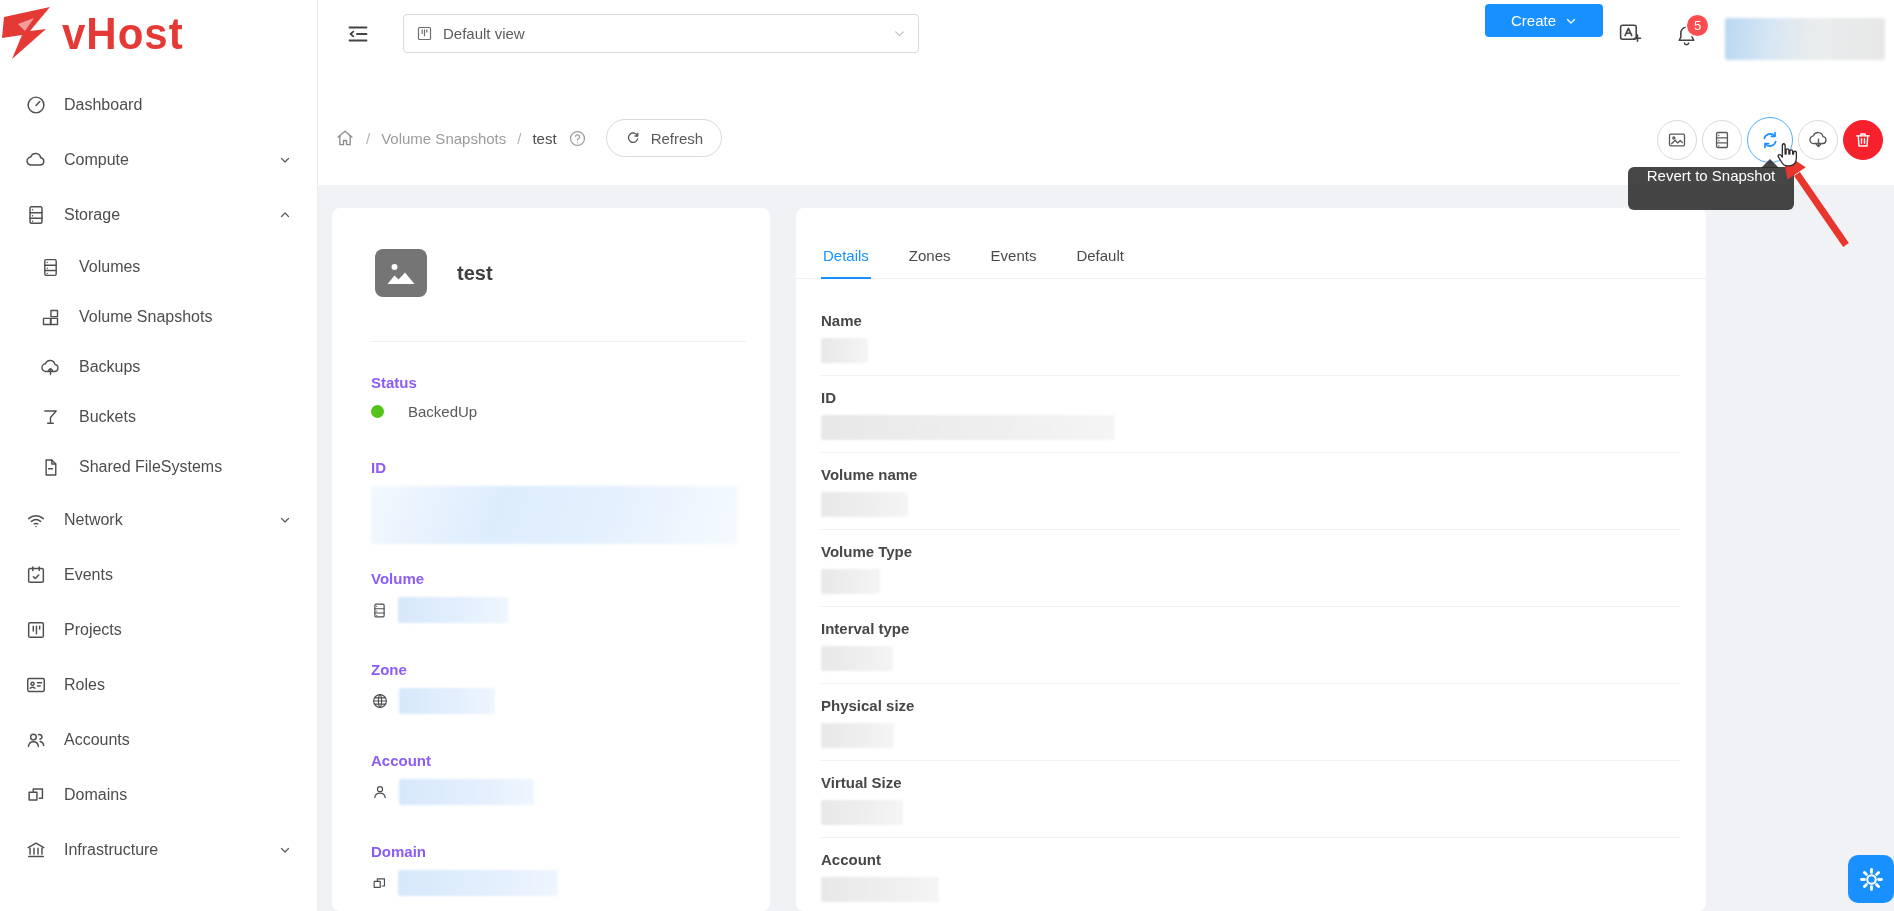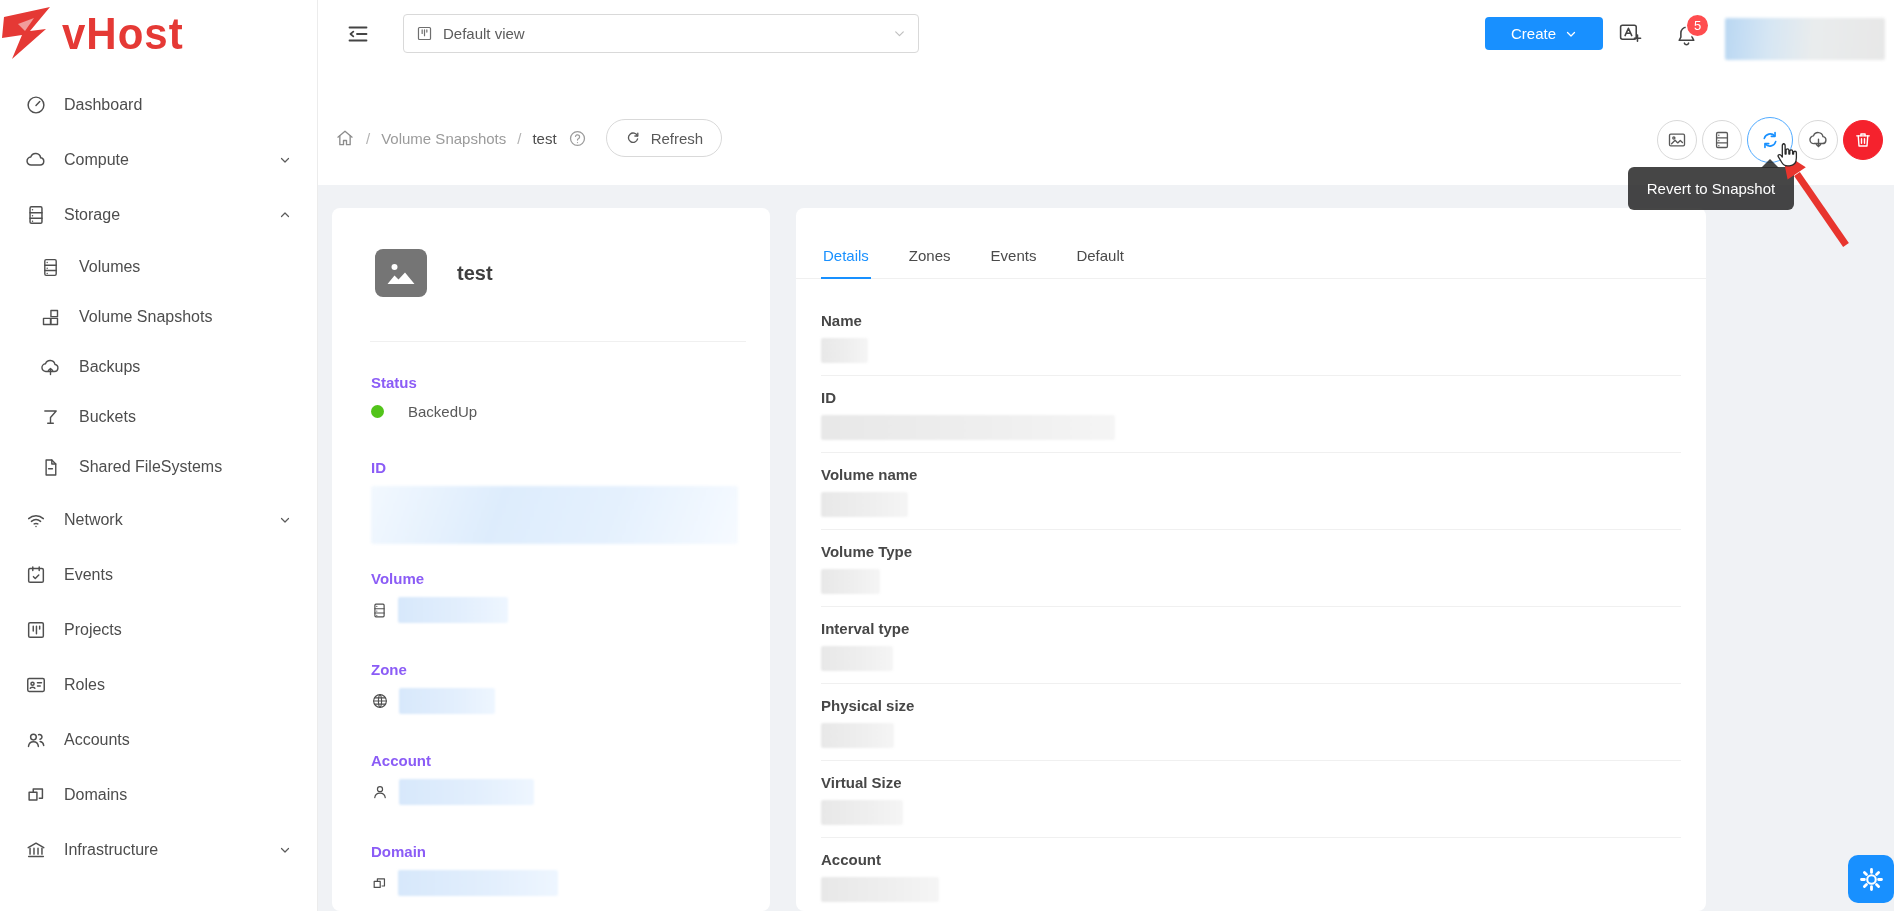--- a/index.html
+++ b/index.html
@@ -14,21 +14,21 @@
   .mi { display:flex; align-items:center; height:55px; padding:0 26px 0 25px; color:#4d4d4d; font-size:16px; cursor:pointer; }
   .mi.sub { height:50px; padding-left:40px; }
   .mic { width:22px; display:flex; align-items:center; margin-right:17px; color:#4f4f4f; flex:none; }
   .chev { margin-left:auto; color:#5a5a5a; display:flex; }
 
   
   .topbar { position:absolute; left:318px; top:0; width:1576px; height:67px; background:#fff; }
   .fold { position:absolute; left:28px; top:22px; color:#444; cursor:pointer; }
   .viewsel { position:absolute; left:85px; top:14px; width:516px; height:39px; border:1px solid #d9d9d9; border-radius:4px; display:flex; align-items:center; gap:10px; padding:0 12px; color:#5c5c5c; font-size:15px; background:#fff; cursor:pointer; }
   .viewsel .selchev { margin-left:auto; color:#bfbfbf; display:flex; }
-  .create { position:absolute; left:1167px; top:17px; width:118px; height:33px; background:#1890ff; border:none; border-radius:4px; color:#fff; font-size:15px; display:flex; align-items:center; justify-content:center; gap:9px; cursor:pointer; font-family:inherit; }
+  .create { position:absolute; left:1167px; top:4px; width:118px; height:33px; background:#1890ff; border:none; border-radius:4px; color:#fff; font-size:15px; display:flex; align-items:center; justify-content:center; gap:9px; cursor:pointer; font-family:inherit; }
   .translate { position:absolute; left:1300px; top:21px; color:#434343; cursor:pointer; }
   .bellwrap { position:absolute; left:1356px; top:24px; color:#434343; cursor:pointer; }
   .badge { position:absolute; left:13px; top:-9px; min-width:21px; height:21px; padding:0 4px; border-radius:11px; background:#ff4d4f; color:#fff; font-size:13px; line-height:21px; text-align:center; box-shadow:0 0 0 1.5px #fff; }
   .userblur { position:absolute; left:1407px; top:18px; width:160px; height:42px; border-radius:2px; background:linear-gradient(95deg,#b9d7f2 0%,#d6e6f3 28%,#e9eced 55%,#e7e7e7 100%); filter:blur(1.5px); cursor:pointer; }
 
   
   .crumbbar { position:absolute; left:318px; top:67px; width:1576px; height:118px; background:#fff; }
   .crumbs { position:absolute; left:17px; top:52px; height:38px; display:flex; align-items:center; gap:11px; font-size:15px; }
   .crumbs .homeic { color:#8c8c8c; display:flex; cursor:pointer; }
   .sep { color:#b3b3b3; }
@@ -63,21 +63,21 @@
   .tabs { display:flex; align-items:flex-end; gap:36px; padding:0 25px; height:71px; border-bottom:1px solid #f0f0f0; }
   .tab { padding:0 2px 13px; font-size:15px; color:#4a4a4a; border-bottom:2px solid transparent; margin-bottom:-1px; cursor:pointer; }
   .tab.active { color:#1890ff; border-bottom-color:#1890ff; }
   .dfields { padding:20px 25px 0; }
   .df { padding:13px 0 12px; border-bottom:1px solid #f0f0f0; }
   .df-label { font-size:15px; font-weight:bold; color:#474747; margin-bottom:9px; }
   .blur-gray { height:25px; border-radius:2px; background:linear-gradient(90deg,#e8e8e8 0%,#efefef 60%,#f5f5f5 100%); filter:blur(1px); }
 
   
   .gearbtn { position:absolute; right:0; bottom:8px; width:46px; height:48px; background:#1890ff; border-radius:10px; display:flex; align-items:center; justify-content:center; cursor:pointer; }
-  .tooltip { position:absolute; left:1628px; top:167px; width:166px; height:43px; background:rgba(40,40,40,.86); border-radius:6px; color:#fff; font-size:15px; display:flex; align-items:center; justify-content:center; }
+  .tooltip { position:absolute; left:1628px; top:167px; width:166px; height:43px; background:rgba(40,40,40,.86); border-radius:6px; color:#fff; font-size:15px; display:flex; justify-content:center; }
   .tooltip-arrow { position:absolute; left:1761px; top:159px; width:0; height:0; border-left:9px solid transparent; border-right:9px solid transparent; border-bottom:9px solid rgba(40,40,40,.86); }
   .redarrow { position:absolute; left:1770px; top:145px; }
   .cursor { position:absolute; left:1772px; top:139px; }
 </style>
 </head>
 <body>
 
 <div class="page">
 
   <aside class="sidebar">

